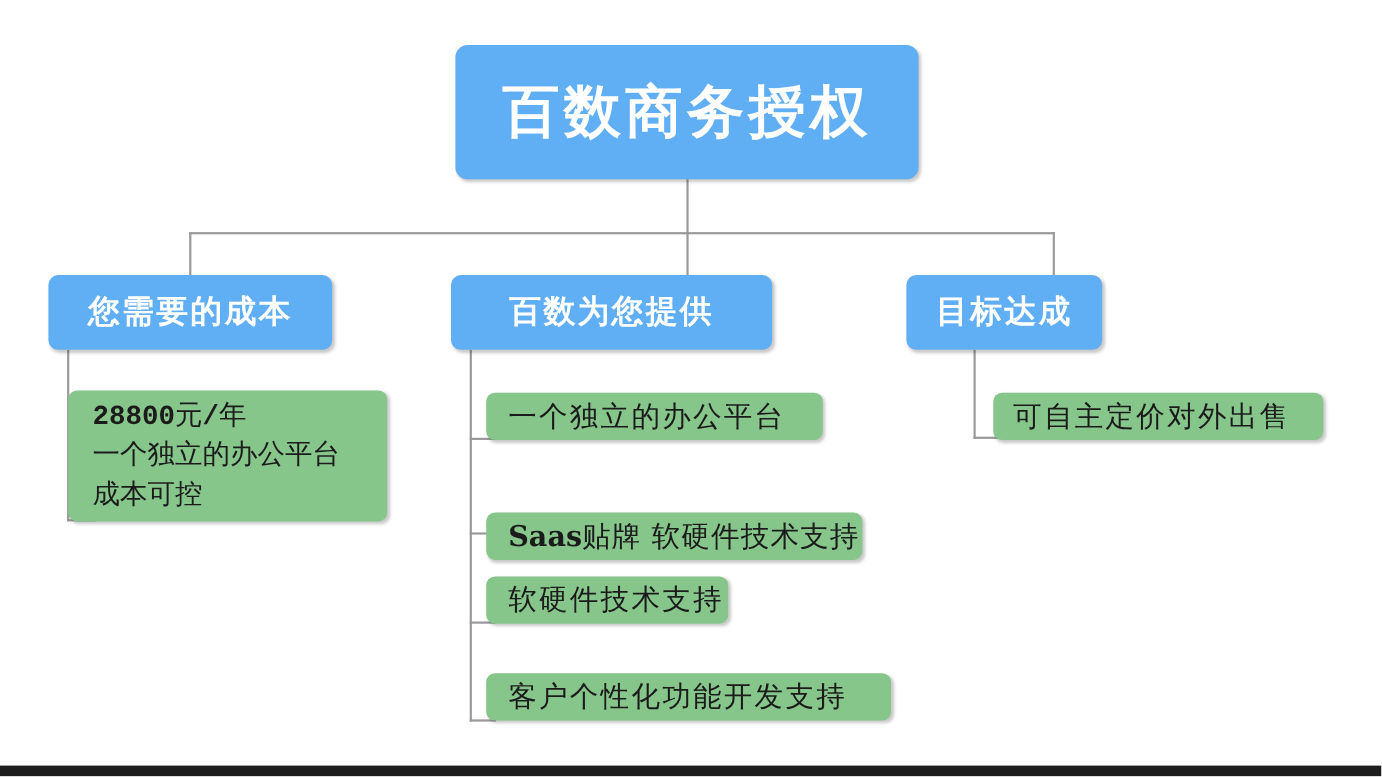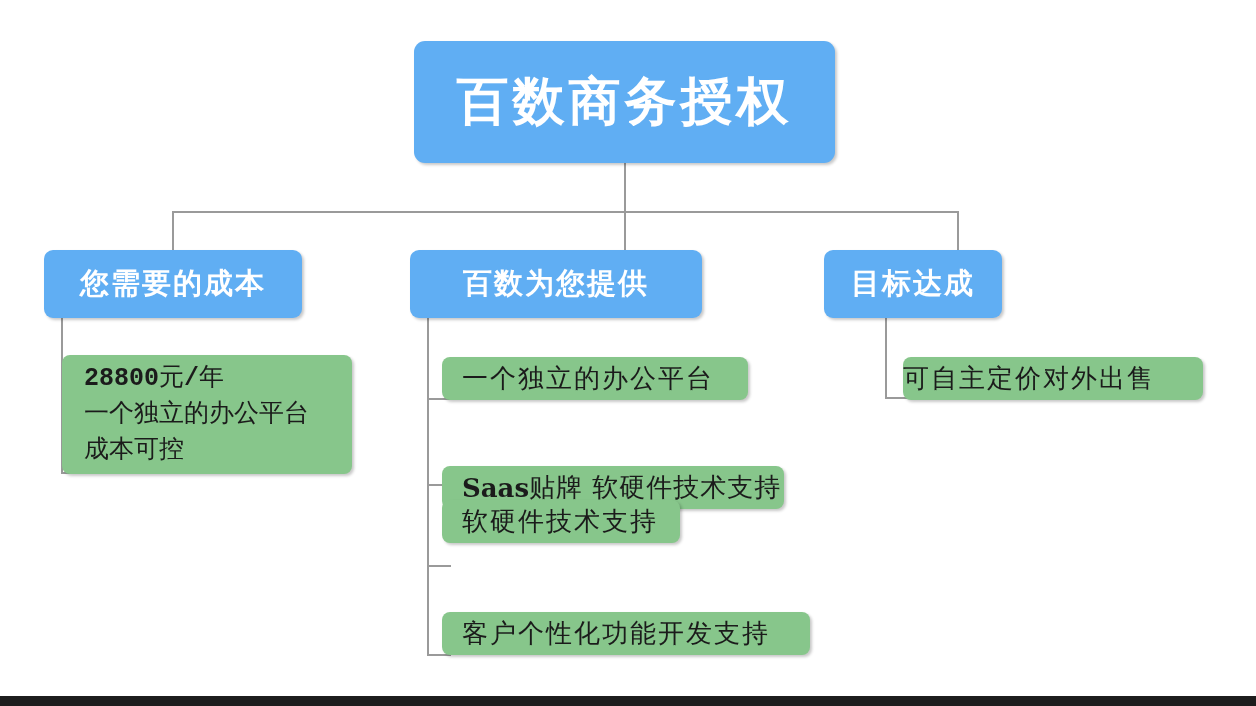--- a/index.html
+++ b/index.html
@@ -86,26 +86,27 @@
 
   .leaf-mid {
     padding-left: 20px;
     font-size: 26px;
     letter-spacing: 2px;
     height: 43px;
   }
   #leaf-platform { left: 442px; top: 357px; width: 306px; }
   #leaf-saas     { left: 442px; top: 443px; width: 342px; letter-spacing: 1px; margin-top: 23px; }
   #leaf-saas .bold { font-weight: bold; letter-spacing: 0px; }
-  #leaf-tech     { left: 442px; top: 500px; width: 238px; }
+  #leaf-tech     { left: 442px; top: 524px; width: 220px; }
   #leaf-custom   { left: 442px; top: 612px; width: 368px; }
 
   #leaf-sell {
     left: 903px; top: 357px;
     width: 300px; height: 43px;
+    padding-left: 18px;
     font-size: 26px;
     letter-spacing: 2px;
   }
 
   
   #bottom-bar {
     position: absolute;
     left: 0; bottom: 0;
     width: 1256px; height: 10px;
     background: #1d1d1d;

